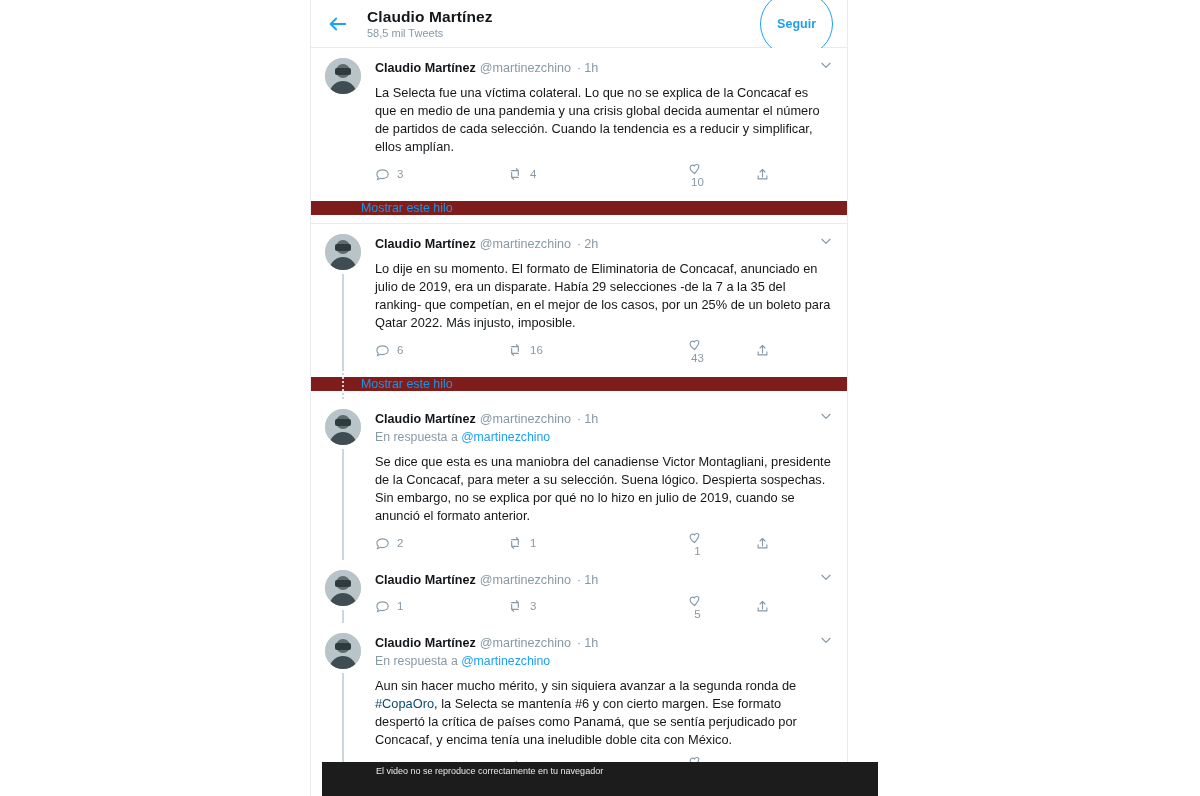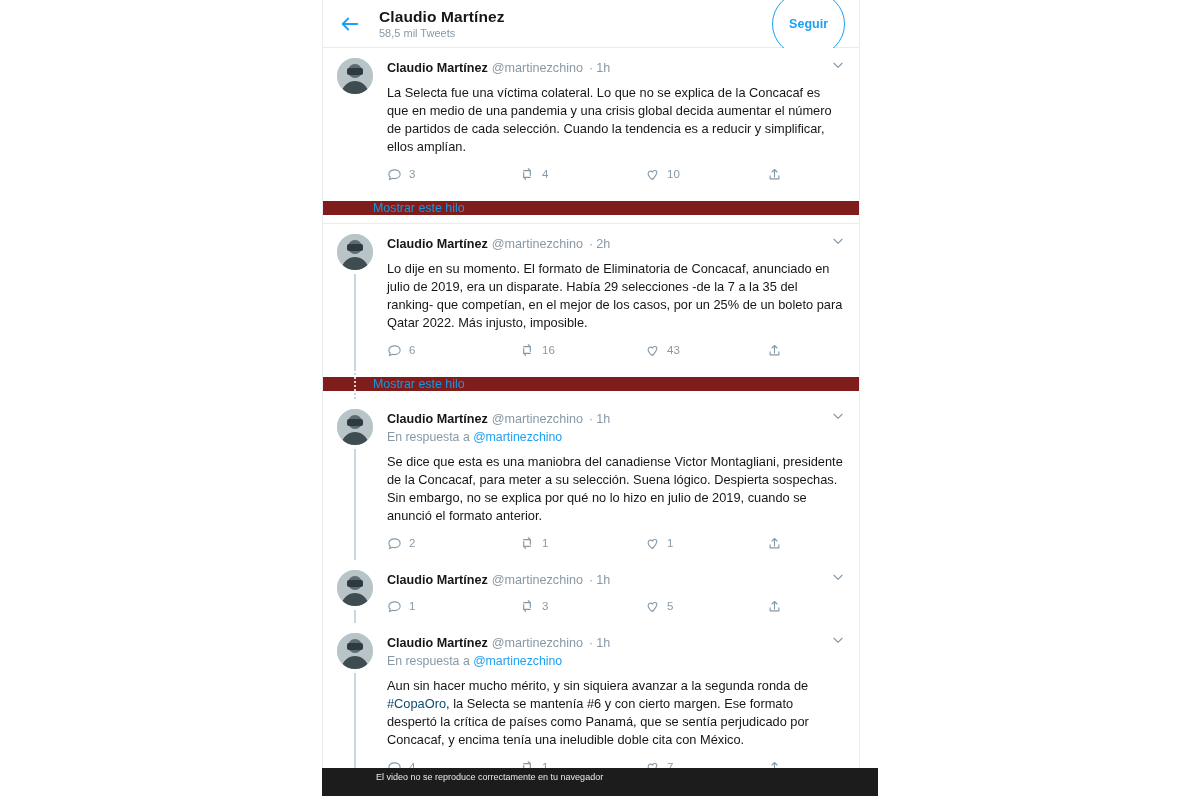--- a/index.html
+++ b/index.html
@@ -27,21 +27,21 @@
     background: #ffffff;
   }
   .gutter-right {
     position: absolute;
     right: 0; top: 0;
     width: 340px; height: 796px;
     background: #ffffff;
   }
   .twitter-col {
     position: absolute;
-    left: 322px;
+    left: 310px;
     top: 0;
     width: 538px;
     height: 796px;
     background: #ffffff;
     border-left: 1px solid #e6ecf0;
     border-right: 1px solid #e6ecf0;
     box-sizing: border-box;
     overflow: hidden;
   }
   
@@ -188,21 +188,21 @@
   }
   .action {
     display: flex;
     align-items: center;
     cursor: pointer;
     color: #8899a6;
   }
   .action .cnt { margin-left: 7px; font-size: 11.5px; }
   .a-reply { width: 132px; }
   .a-rt { width: 126px; }
-  .a-like { width: 122px; }
+  .a-like { width: 122px; flex-direction: column; }
   .a-share { width: 40px; }
   .show-thread {
     font-size: 12.4px;
     color: #1b95e0;
     margin: 10px 0 8px 0;
     padding-left: 50px;
     cursor: pointer;
   }
   .show-thread-wrap {
     position: relative;
@@ -214,21 +214,21 @@
     top: -4px;
     height: 34px;
     border-left: 2px dotted #ccd6dd;
   }
   
   .bottom-bar {
     position: absolute;
     left: 322px;
     bottom: 0;
     width: 556px;
-    height: 28px;
+    height: 34px;
     background: #1c1c1c;
     color: #e8e8e8;
     font-size: 9px;
     line-height: 18px;
     padding-left: 54px;
     box-sizing: border-box;
     overflow: hidden;
     white-space: nowrap;
   }
 </style>

